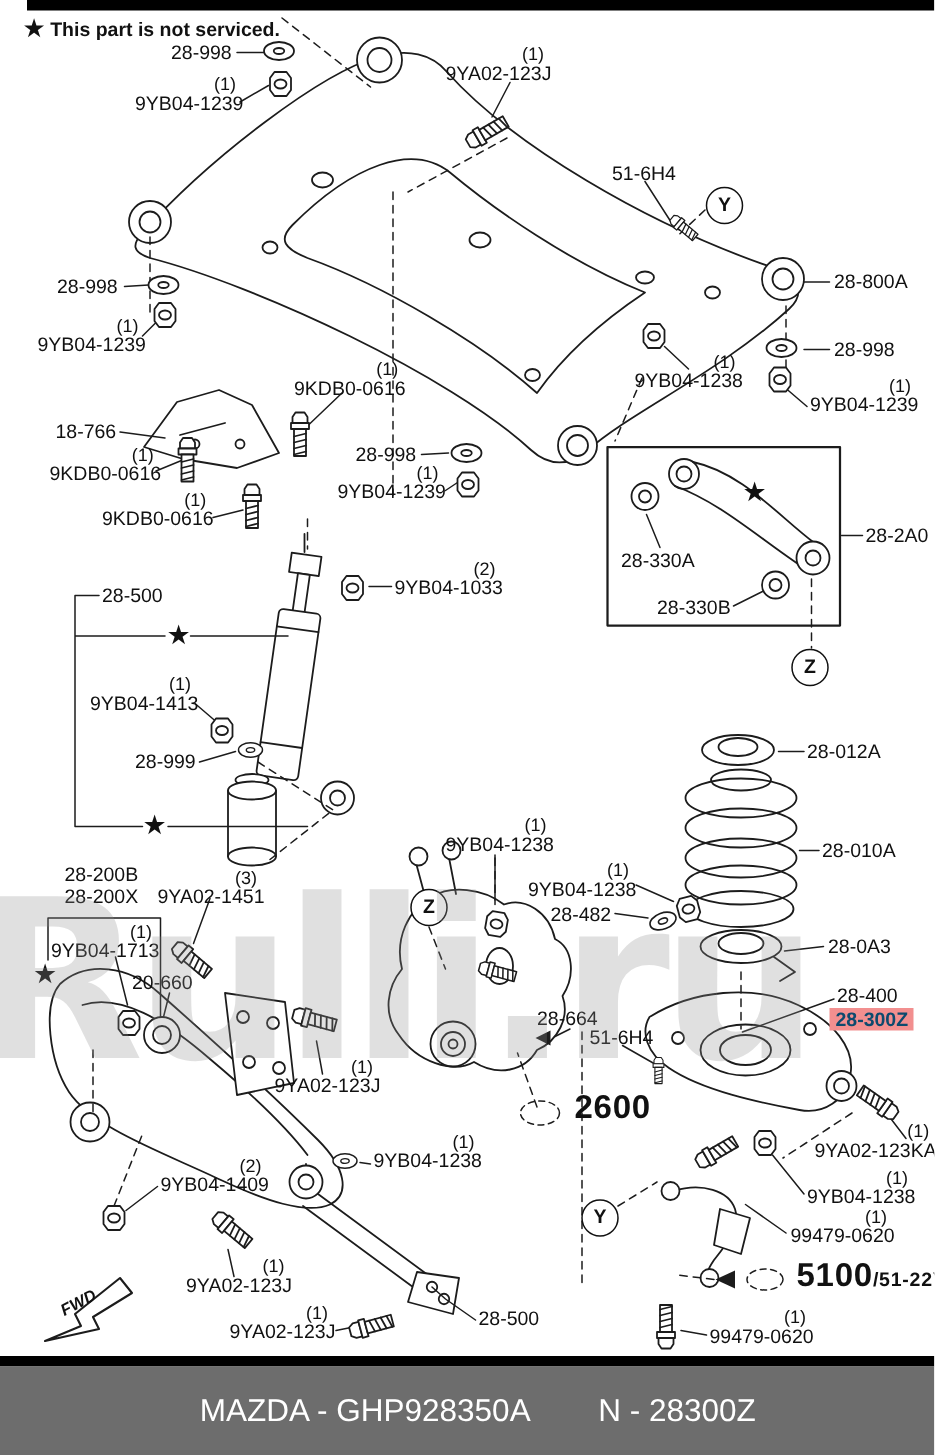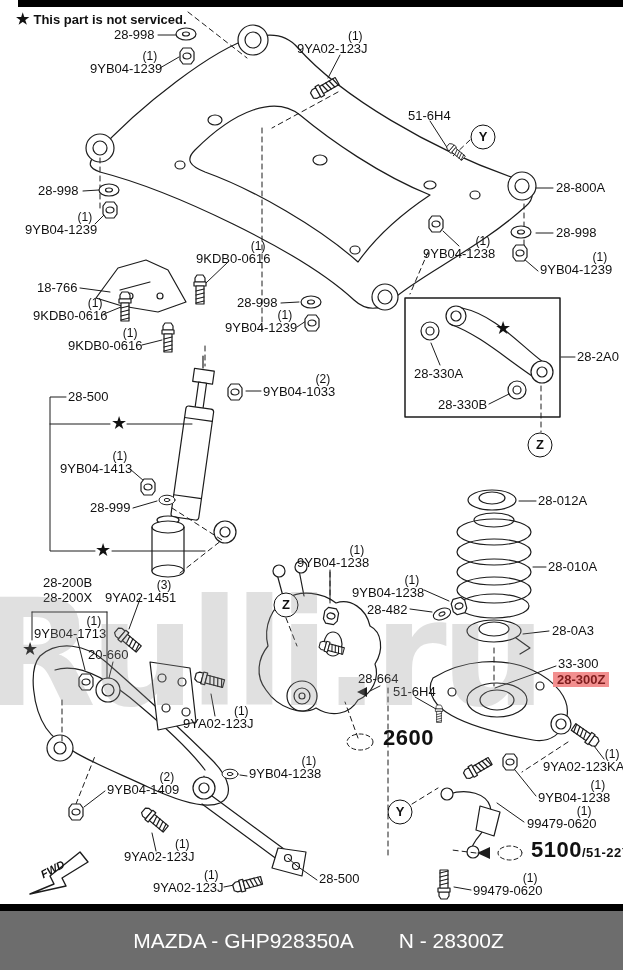--- a/index.html
+++ b/index.html
@@ -368,24 +368,24 @@
         <div class="ptext">51-6H4</div>
       </div>
       <div class="plabel big" style="left: 383px; top: 727px;">
         <div class="ptext">2600</div>
       </div>
       <div class="plabel" style="left: 249px; top: 755px;">
         <div class="qty">(1)</div>
         <div class="ptext">9YB04-1238</div>
       </div>
       <div class="plabel" style="left: 558px; top: 657px;">
-        <div class="ptext">33-300</div>
+        <div class="ptext">28-400</div>
       </div>
       <div class="plabel highlight" style="left: 553px; top: 672px;">
-        <div class="ptext" style="background: rgb(242, 143, 143); color: #7f1d1d;">28-300Z</div>
+        <div class="ptext" style="background: rgb(242, 143, 143); color: #0c4a6e;">28-300Z</div>
       </div>
       <div class="plabel" style="left: 543px; top: 748px;">
         <div class="qty">(1)</div>
         <div class="ptext">9YA02-123KA</div>
       </div>
       <div class="plabel" style="left: 538px; top: 779px;">
         <div class="qty">(1)</div>
         <div class="ptext">9YB04-1238</div>
       </div>
       <div class="plabel" style="left: 527px; top: 805px;">

